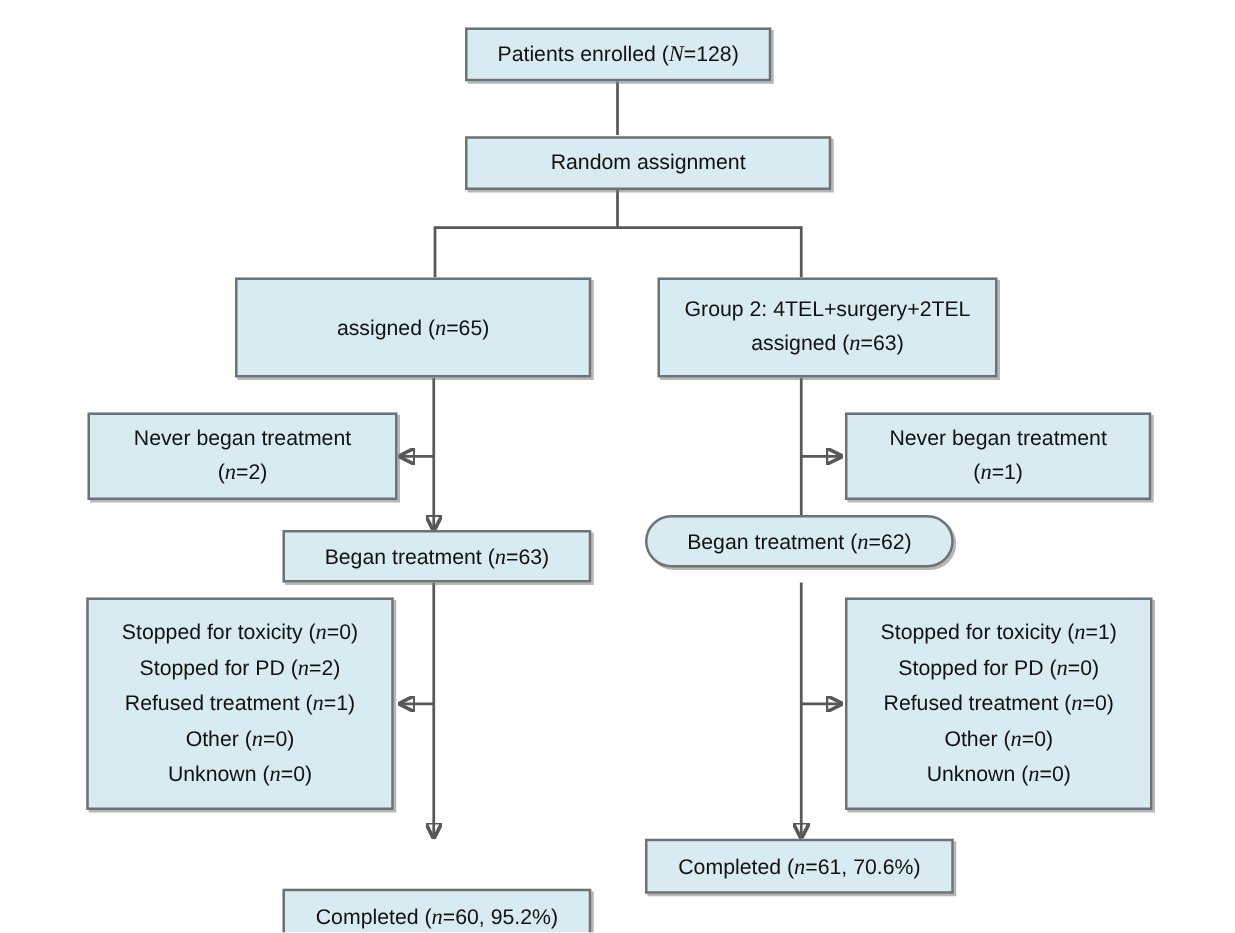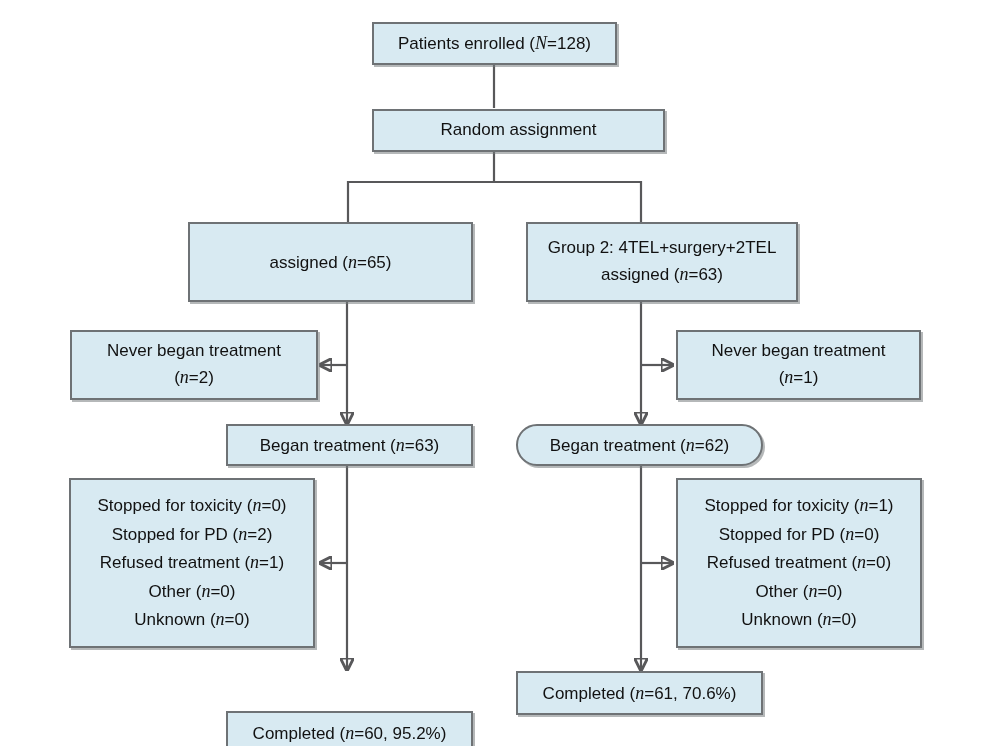--- a/index.html
+++ b/index.html
@@ -112,21 +112,21 @@
 
   <div class="node" style="left:676px; top:330px; width:245px; height:70px;">
     <span class="ln">Never began treatment</span>
     <span class="ln"><span>(</span><em class="v">n</em><span>=1)</span></span>
   </div>
 
   <div class="node" style="left:226px; top:424px; width:247px; height:42px;">
     <span class="ln"><span>Began treatment (</span><em class="v">n</em><span>=63)</span></span>
   </div>
 
-  <div class="node" style="left:516px; top:424px; width:247px; height:42px;border-radius:21px;">
+  <div class="node" style="left:516px; top:412px; width:247px; height:42px;border-radius:21px;">
     <span class="ln"><span>Began treatment (</span><em class="v">n</em><span>=62)</span></span>
   </div>
 
   <div class="node list-node" style="left:69px; top:478px; width:246px; height:170px;">
     <span class="ln"><span>Stopped for toxicity (</span><em class="v">n</em><span>=0)</span></span>
     <span class="ln"><span>Stopped for PD (</span><em class="v">n</em><span>=2)</span></span>
     <span class="ln"><span>Refused treatment (</span><em class="v">n</em><span>=1)</span></span>
     <span class="ln"><span>Other (</span><em class="v">n</em><span>=0)</span></span>
     <span class="ln"><span>Unknown (</span><em class="v">n</em><span>=0)</span></span>
   </div>

